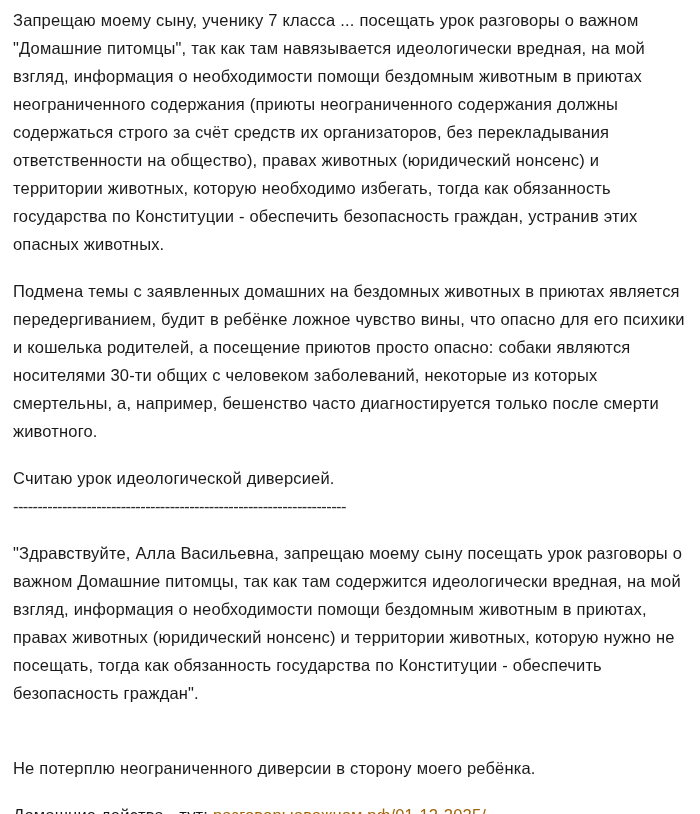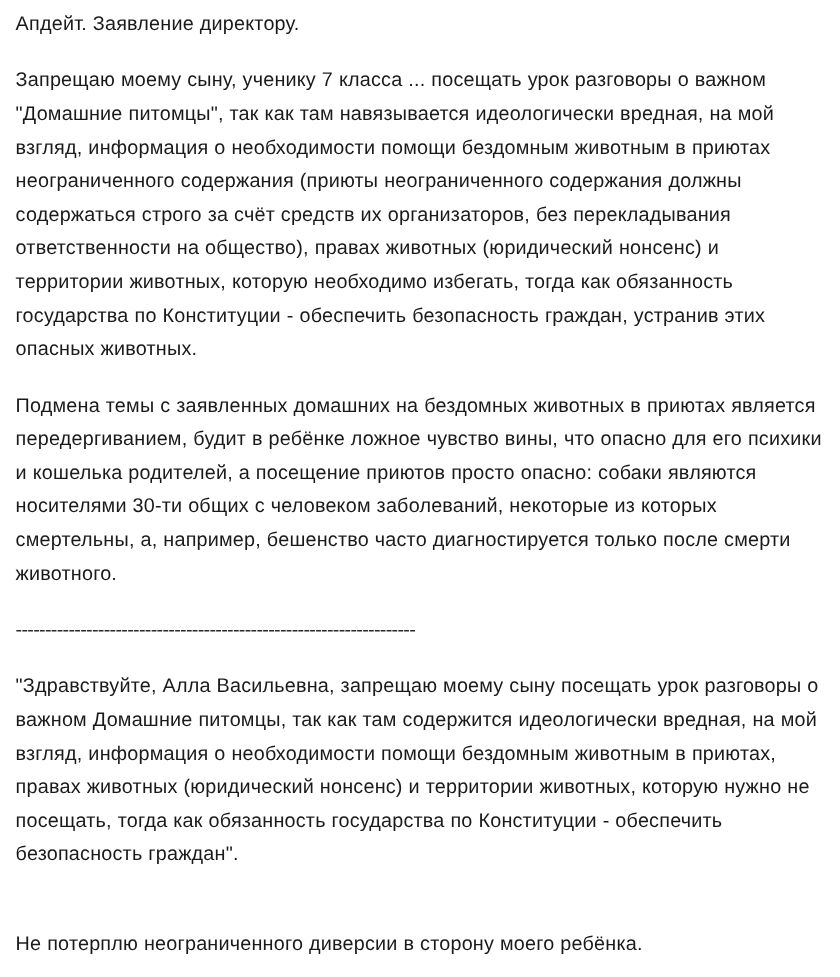--- a/index.html
+++ b/index.html
@@ -51,27 +51,27 @@
   a.post-link {
     color: #3a6ea5;
     text-decoration: none;
   }
 </style>
 </head>
 <body>
 
 <div class="post">
 
-  <p class="para">Апдейт. Заявление директору.</p>
 
   <p class="para">Запрещаю моему сыну, ученику 7 класса ... посещать урок разговоры о важном "Домашние питомцы", так как там навязывается идеологически вредная, на мой взгляд, информация о необходимости помощи бездомным животным в приютах неограниченного содержания (приюты неограниченного содержания должны содержаться строго за счёт средств их организаторов, без перекладывания ответственности на общество), правах животных (юридический нонсенс) и территории животных, которую необходимо избегать, тогда как обязанность государства по Конституции - обеспечить безопасность граждан, устранив этих опасных животных.</p>
 
   <p class="para">Подмена темы с заявленных домашних на бездомных животных в приютах является передергиванием, будит в ребёнке ложное чувство вины, что опасно для его психики и кошелька родителей, а посещение приютов просто опасно: собаки являются носителями 30-ти общих с человеком заболеваний, некоторые из которых смертельны, а, например, бешенство часто диагностируется только после смерти животного.</p>
 
   <p class="para">
+    <span>Считаю урок идеологической диверсией.</span>
     <span class="sep-line">--------------------------------------------------------------------</span>
   </p>
 
   <p class="para">"Здравствуйте, Алла Васильевна, запрещаю моему сыну посещать урок разговоры о важном Домашние питомцы, так как там содержится идеологически вредная, на мой взгляд, информация о необходимости помощи бездомным животным в приютах, правах животных (юридический нонсенс) и территории животных, которую нужно не посещать, тогда как обязанность государства по Конституции - обеспечить безопасность граждан".</p>
 
   <p class="para">
     <br>
     <span>Не потерплю неограниченного диверсии в сторону моего ребёнка.</span>
   </p>
 

